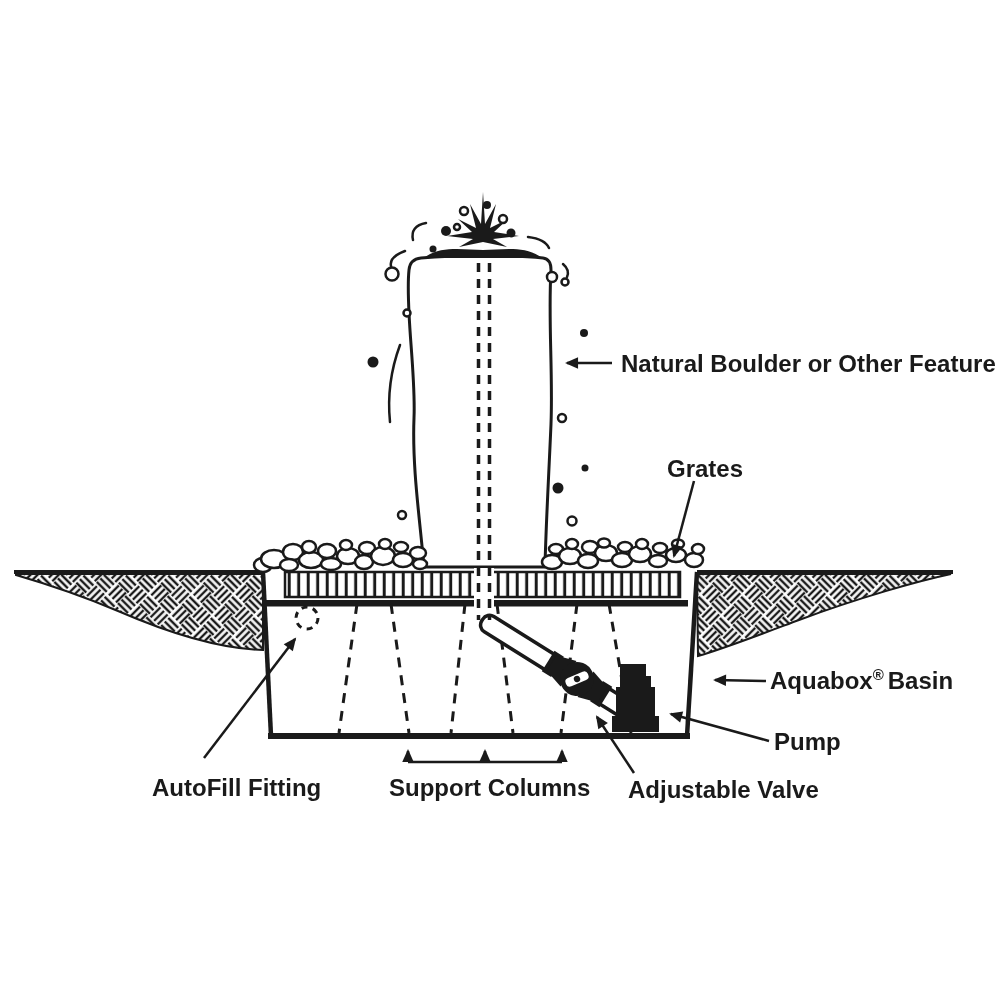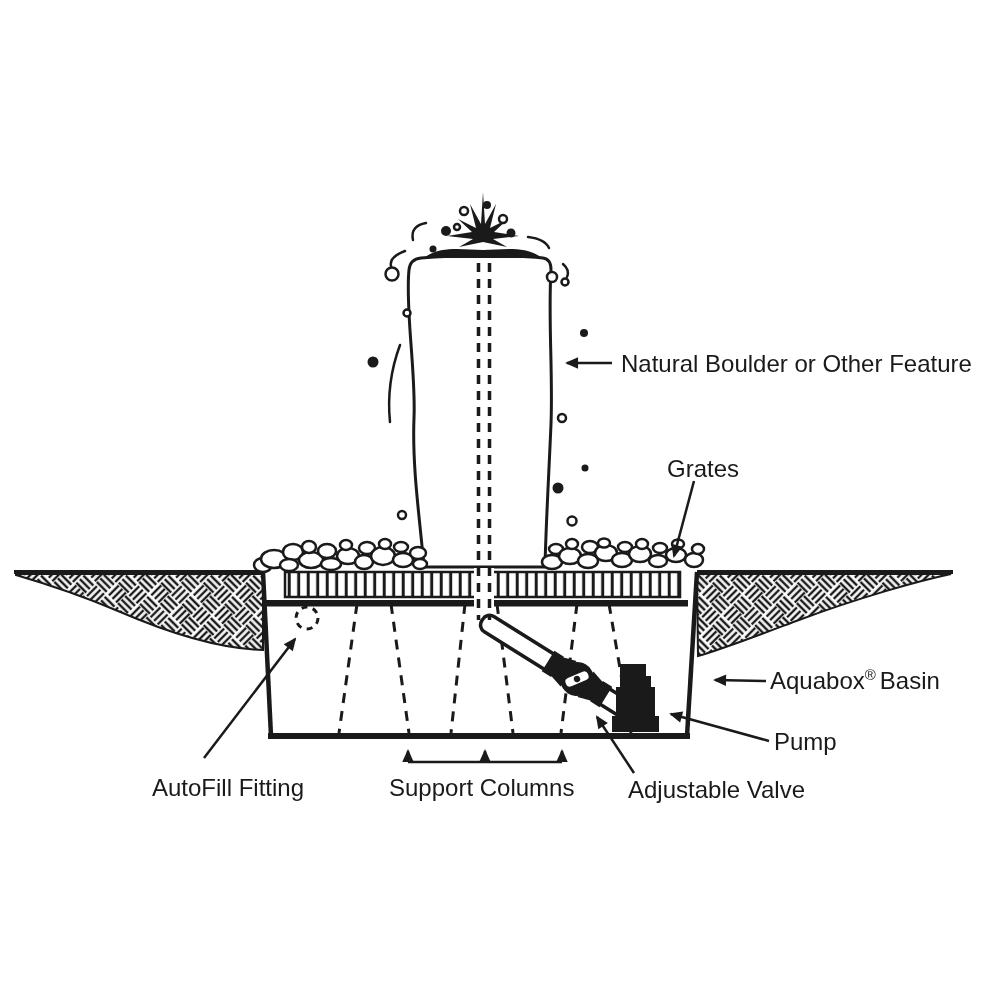--- a/index.html
+++ b/index.html
@@ -1,16 +1,16 @@
 <!DOCTYPE html>
 <html><head>
 <meta charset="utf-8">
 <style>
   html,body{margin:0;padding:0;background:#ffffff;}
-  .stage{position:relative;width:1000px;height:1000px;background:#ffffff;overflow:hidden;}
+  .stage{position:relative;width:1000px;height:1000px;background:#ffffff;overflow:hidden;font-weight:bold;}
   svg{display:block;}
   text{font-family:"Liberation Sans", sans-serif;fill:#1a1a1a;}
   .lbl{font-size:24px;}
   .ink{stroke:#1a1a1a;}
 </style>
 </head>
 <body>
 
 <div class="stage">
 <svg width="1000" height="1000" viewBox="0 0 1000 1000">

